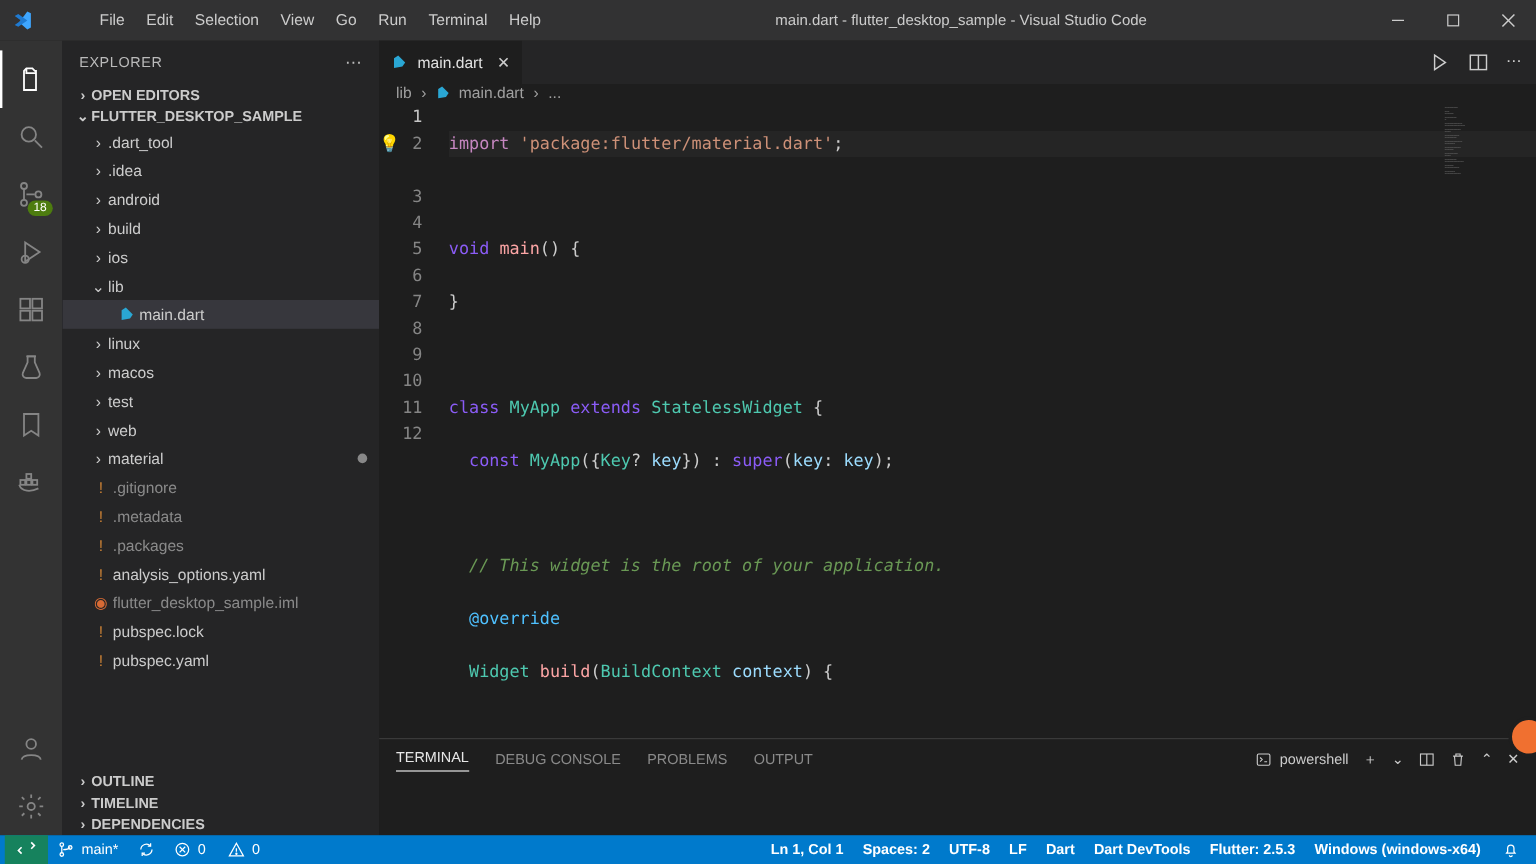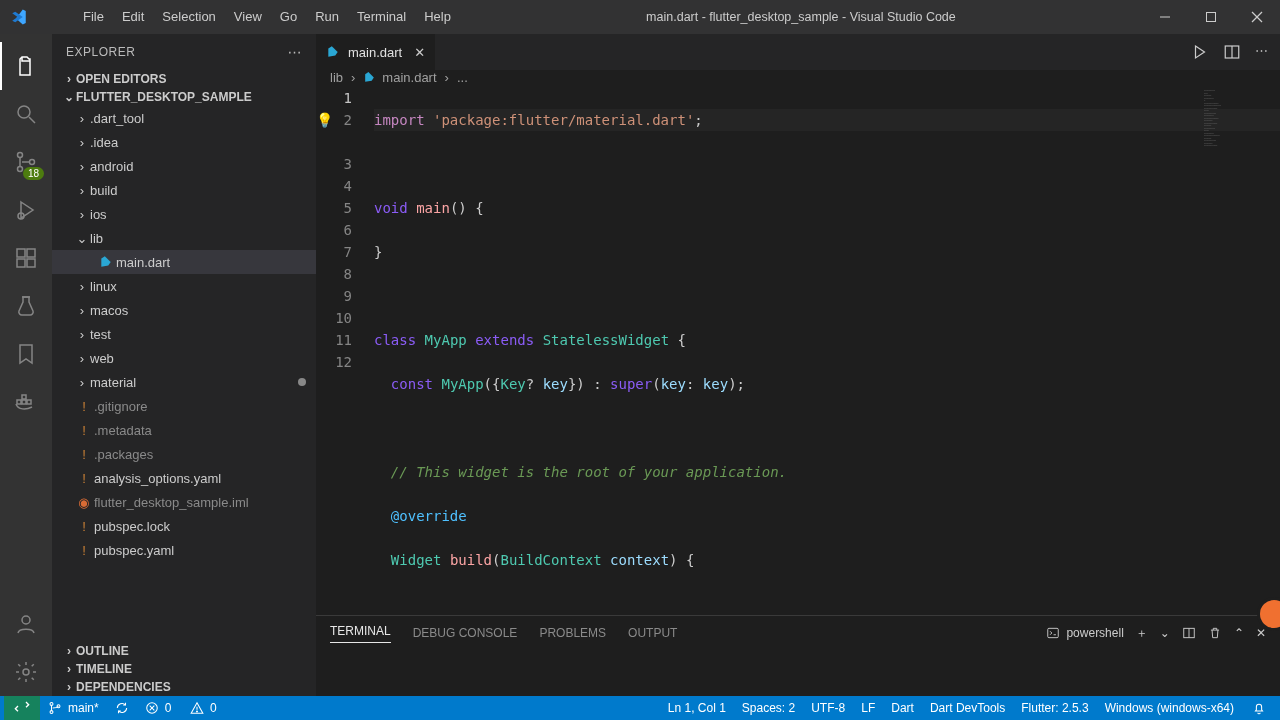--- a/index.html
+++ b/index.html
@@ -270,21 +270,21 @@
   color: #fff;
   display: flex;
   align-items: center;
   font-size: 12px;
   padding: 0 4px;
 }
 .statusbar .sgrp {
   display: flex; align-items: center; padding: 0 8px; height: 24px; gap: 6px;
 }
 .statusbar .sleft { display: flex; }
-.statusbar .sright { margin-left: auto; display: flex; }
+.statusbar .sright { margin-left: auto; display: flex; font-weight: bold; }
 .statusbar .bell { padding: 0 10px; }
 .statusbar .remote {
   background: #16825d; height: 24px; width: 36px;
   display: flex; align-items: center; justify-content: center;
 }
 
 
 .float-badge {
   position: absolute;
   right: -8px;

